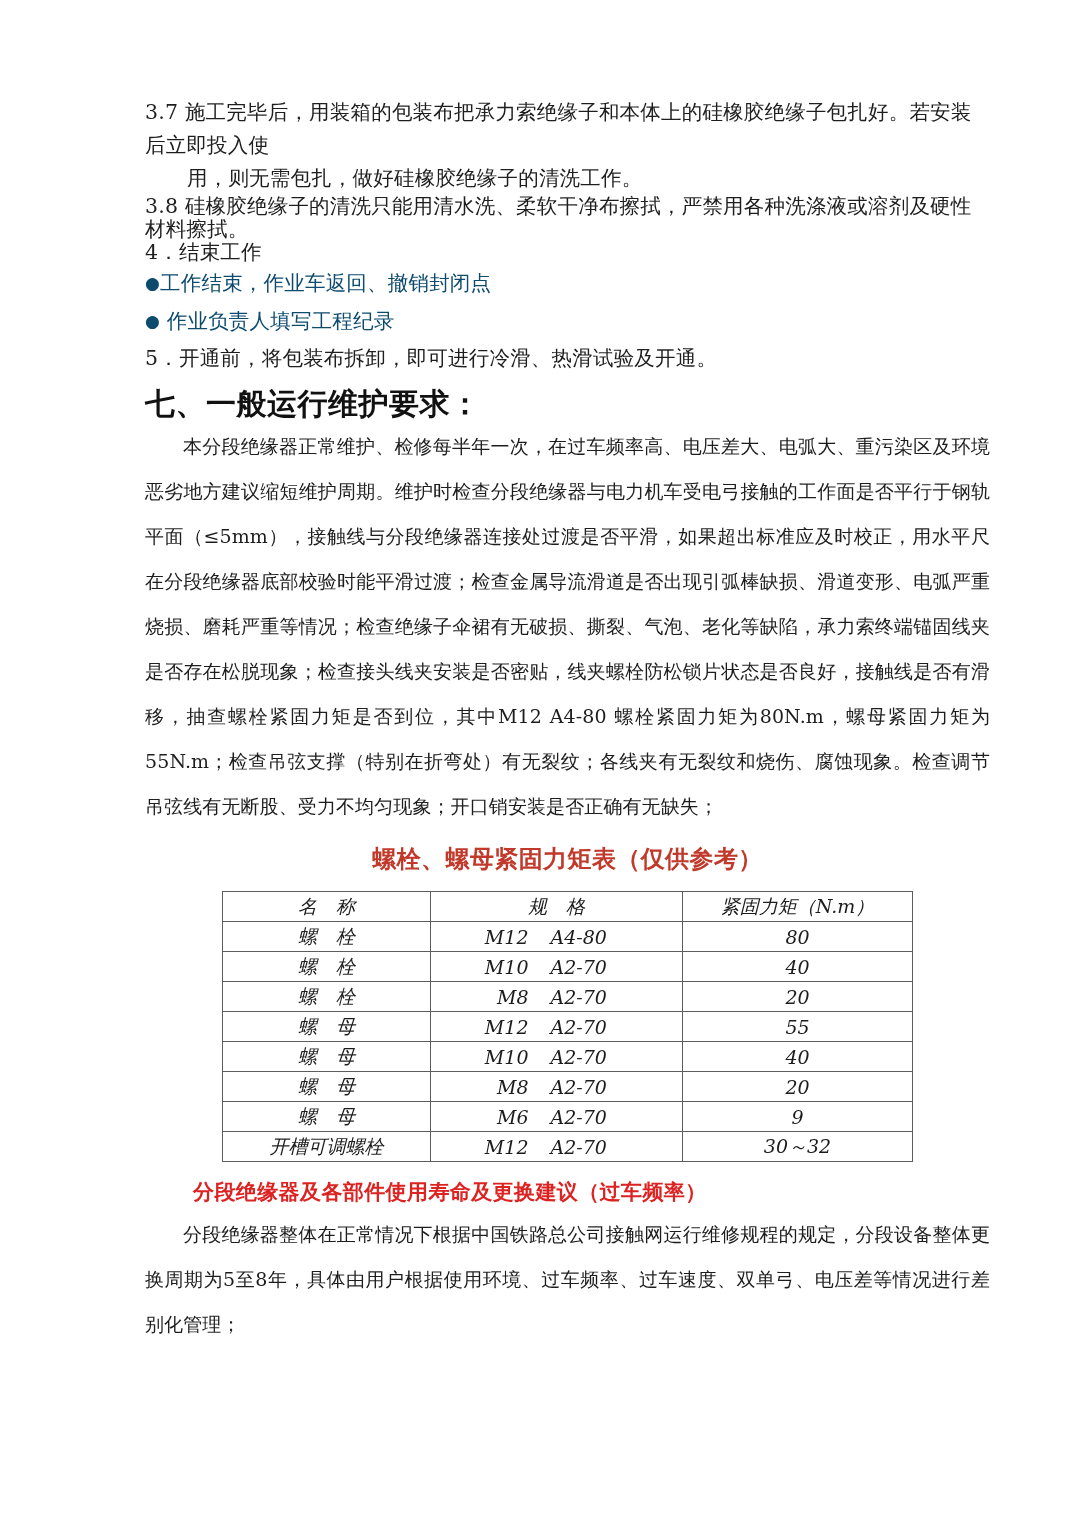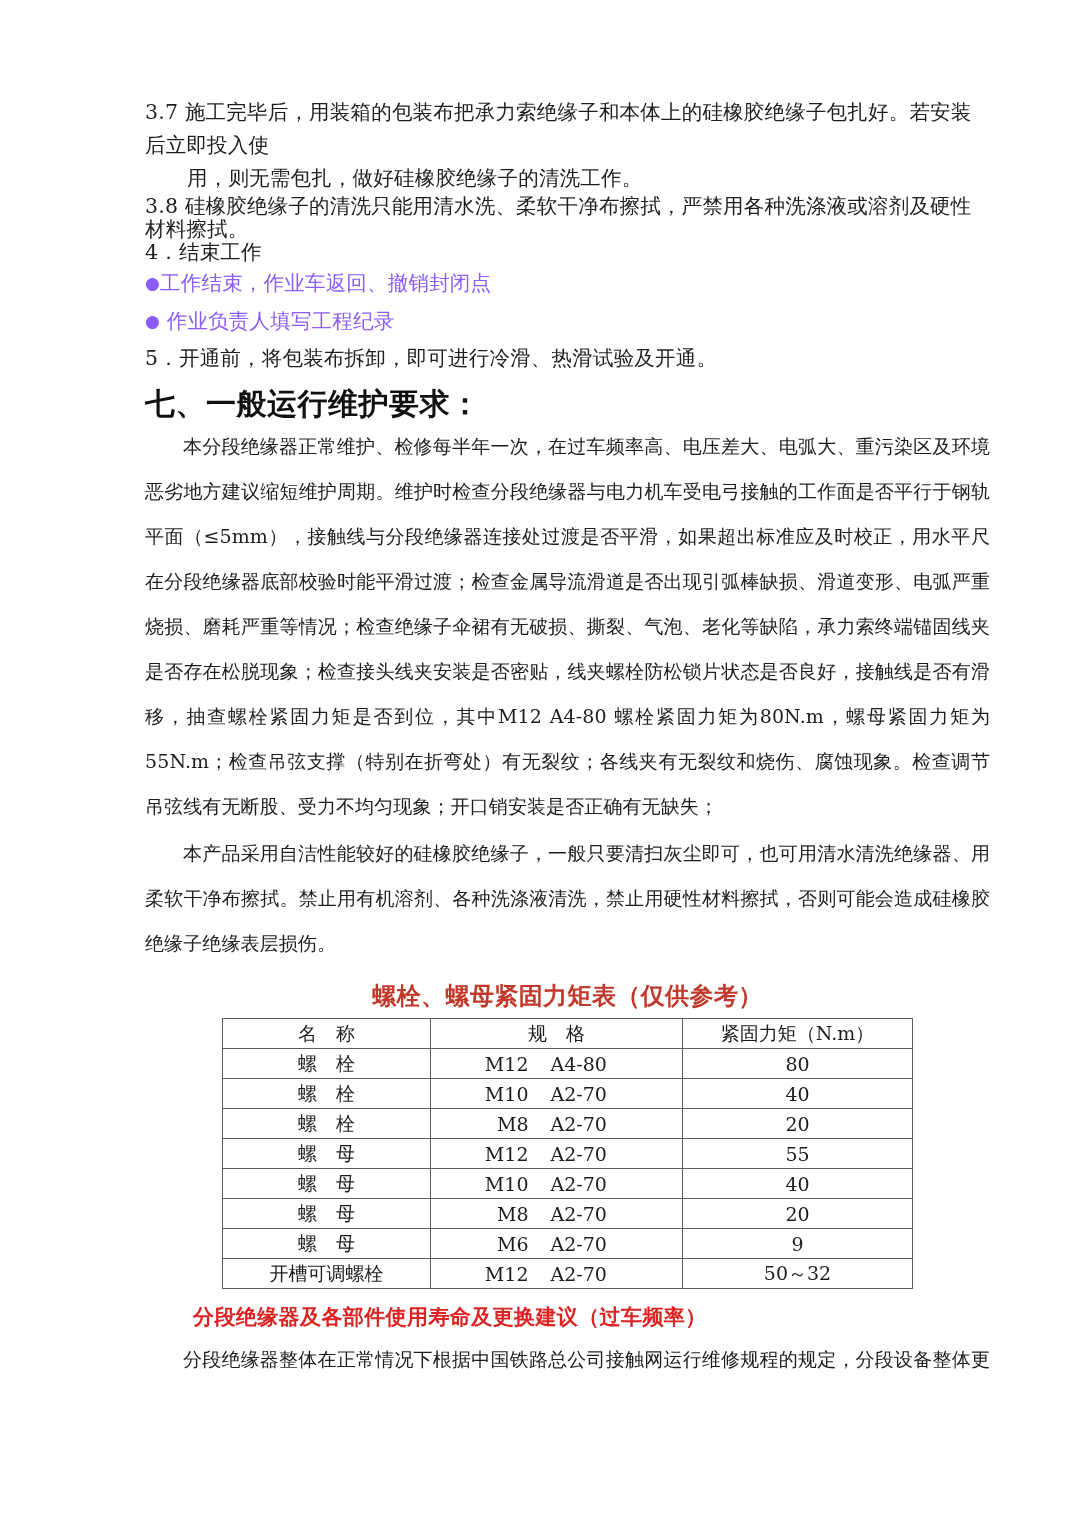--- a/index.html
+++ b/index.html
@@ -38,21 +38,21 @@
     white-space: normal;
   }
   .li-line.cont {
     text-indent: 42px;
   }
   .li-line.tight { line-height: 23px; }
   .bullet-line {
     font-size: 20.5px;
     line-height: 38px;
     letter-spacing: 0.2px;
-    color: #8b5cf6;
+    color: #0c4a6e;
   }
   .bullet-dot {
     font-size: 17px;
     vertical-align: 1px;
   }
 
   
   .sec-heading {
     font-family: "DejaVu Sans", "Liberation Sans", sans-serif;
     font-weight: bold;
@@ -94,22 +94,23 @@
     margin: 14px 0 6px 0;
     text-align: left;
     padding-left: 48px;
     letter-spacing: 0.4px;
   }
 
   
   .torque-table {
     border-collapse: collapse;
     width: 690px;
-    margin: 4px auto;
+    margin: 16px auto;
     table-layout: fixed;
+    font-style: italic;
   }
   .torque-table td, .torque-table th {
     border: 1px solid #5d5d5d;
     font-size: 19px;
     font-weight: normal;
     text-align: center;
     height: 29px;
     padding: 0;
     color: #1c1c1c;
     font-family: "DejaVu Serif", "Liberation Serif", serif;
@@ -169,21 +170,20 @@
     <div class="bullet-line">
       <span class="bullet-dot">●</span><span> 作业负责人填写工程纪录</span>
     </div>
 
     <div class="li-line" style="line-height:36px;">5．开通前，将包装布拆卸，即可进行冷滑、热滑试验及开通。</div>
 
     <div class="sec-heading">七、一般运行维护要求：</div>
 
     <p class="body-para">本分段绝缘器正常维护、检修每半年一次，在过车频率高、电压差大、电弧大、重污染区及环境恶劣地方建议缩短维护周期。维护时检查分段绝缘器与电力机车受电弓接触的工作面是否平行于钢轨平面（≤5mm），接触线与分段绝缘器连接处过渡是否平滑，如果超出标准应及时校正，用水平尺在分段绝缘器底部校验时能平滑过渡；检查金属导流滑道是否出现引弧棒缺损、滑道变形、电弧严重烧损、磨耗严重等情况；检查绝缘子伞裙有无破损、撕裂、气泡、老化等缺陷，承力索终端锚固线夹是否存在松脱现象；检查接头线夹安装是否密贴，线夹螺栓防松锁片状态是否良好，接触线是否有滑移，抽查螺栓紧固力矩是否到位，其中M12 A4-80 螺栓紧固力矩为80N.m，螺母紧固力矩为55N.m；检查吊弦支撑（特别在折弯处）有无裂纹；各线夹有无裂纹和烧伤、腐蚀现象。检查调节吊弦线有无断股、受力不均匀现象；开口销安装是否正确有无缺失；</p>
 
-    <p class="body-para p2">本产品采用自洁性能较好的硅橡胶绝缘子，一般只要清扫灰尘即可，也可用清水清洗绝缘器、用柔软干净布擦拭。禁止用有机溶剂、各种洗涤液清洗，禁止用硬性材料擦拭，否则可能会造成硅橡胶绝缘子绝缘表层损伤。</p>
 
     <div class="red-title">螺栓、螺母紧固力矩表（仅供参考）</div>
 
     <table class="torque-table">
       <colgroup>
           <col class="c1">
           <col class="c2">
           <col class="c3">
         </colgroup>
       <thead>
@@ -225,21 +225,21 @@
           <td>20</td>
         </tr>
         <tr>
           <td>螺　母</td>
           <td class="spec-cell"><span class="sz">M6</span><span class="gr">A2-70</span></td>
           <td>9</td>
         </tr>
         <tr>
           <td>开槽可调螺栓</td>
           <td class="spec-cell"><span class="sz">M12</span><span class="gr">A2-70</span></td>
-          <td>50～32</td>
+          <td>30～32</td>
         </tr>
       </tbody>
     </table>
 
     <div class="red-title2">分段绝缘器及各部件使用寿命及更换建议（过车频率）</div>
 
     <p class="body-para">分段绝缘器整体在正常情况下根据中国铁路总公司接触网运行维修规程的规定，分段设备整体更换周期为5至8年，具体由用户根据使用环境、过车频率、过车速度、双单弓、电压差等情况进行差别化管理；</p>
 
   </div>
 

